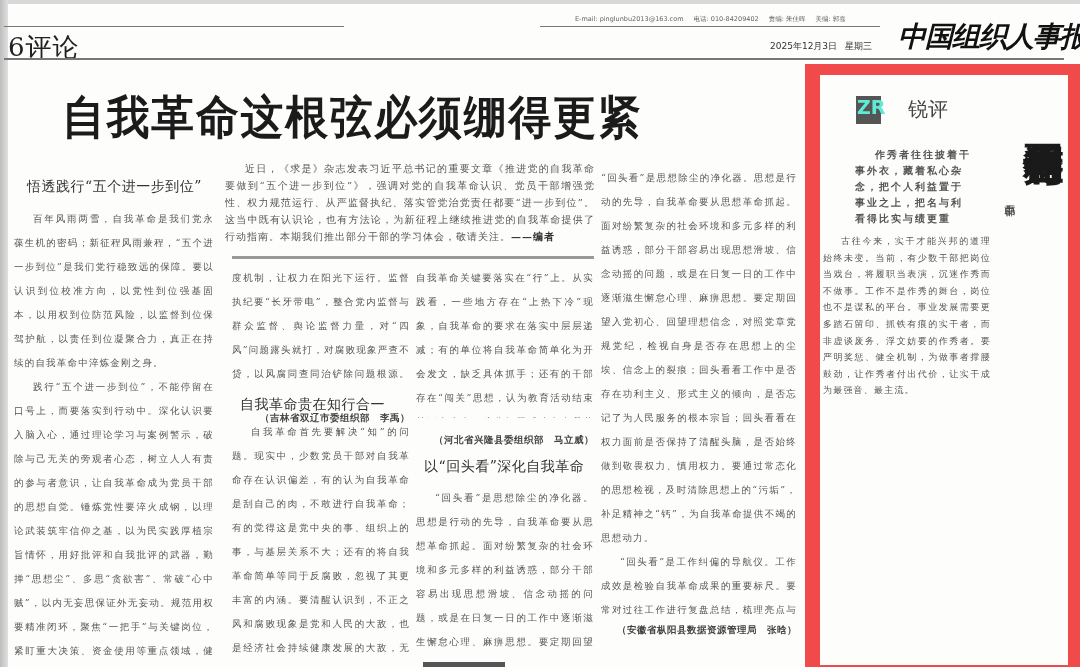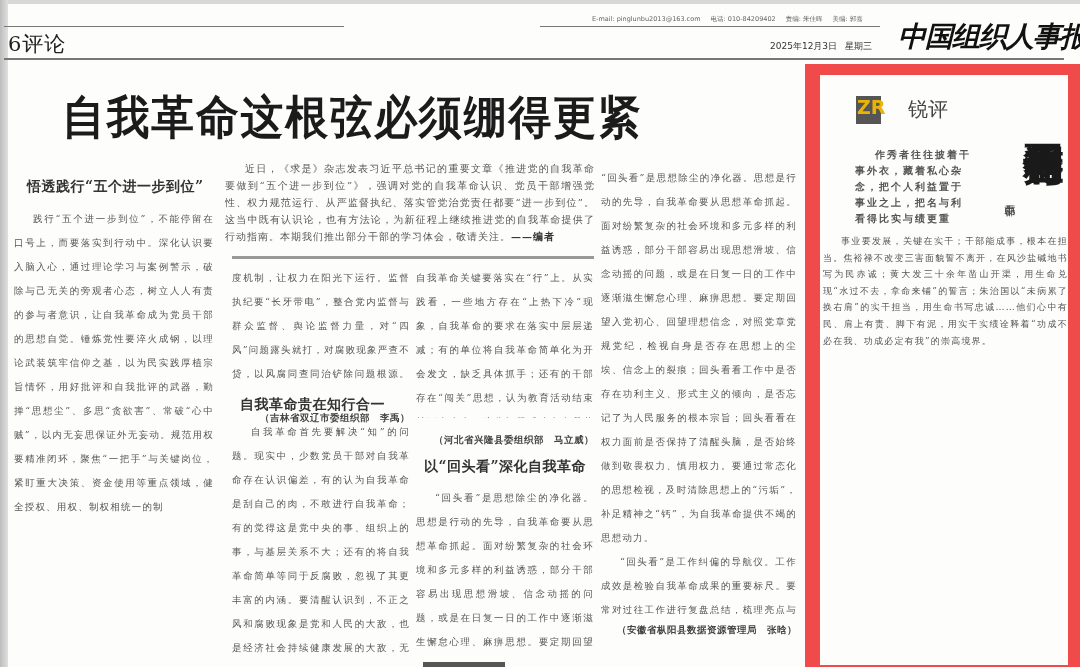--- a/index.html
+++ b/index.html
@@ -4,48 +4,48 @@
 <style>
   * { box-sizing: border-box; margin: 0; padding: 0; }
   html, body { width: 1080px; height: 667px; overflow: hidden; background: #d8d8d8; }
   body { font-family: "DejaVu Serif", serif; color: #2a2a2a; position: relative; }
   .page { position: absolute; left: 8px; top: 4px; width: 1072px; height: 663px; background: #fdfdfb; overflow: hidden; }
   .left-shade { position: absolute; left: 0; top: 0; width: 8px; height: 667px; background: linear-gradient(to right,#bdbdbd,#e0e0e0); }
 
   
   .masthead-rule-top { position: absolute; left: 4px; top: 26px; width: 340px; height: 1px; background: #777; }
   .masthead-rule-top2 { position: absolute; left: 540px; top: 26px; width: 340px; height: 1px; background: #777; }
-  .page-number { position: absolute; left: 8px; top: 30px; font-size: 21px; font-family: "DejaVu Serif", serif; color: #222; letter-spacing: 1px; }
+  .page-number { position: absolute; left: 8px; top: 30px; font-size: 26px; font-family: "DejaVu Serif", serif; color: #222; letter-spacing: 1px; }
   .masthead-rule-bottom { position: absolute; left: 4px; top: 58px; width: 1060px; height: 2px; background: #777; }
-  .contact { position: absolute; left: 592px; top: 15px; font-size: 6.5px; font-family: "DejaVu Sans", sans-serif; color: #666; white-space: nowrap; }
+  .contact { position: absolute; left: 575px; top: 15px; font-size: 6.5px; font-family: "DejaVu Sans", sans-serif; color: #666; white-space: nowrap; }
   .contact span { margin-right: 8px; }
   .date-line { position: absolute; left: 765px; top: 40px; font-size: 9px; font-family: "DejaVu Sans", sans-serif; color: #333; white-space: nowrap; }
   .date-line span { margin-left: 5px; }
   .paper-logo { position: absolute; left: 898px; top: 18px; font-size: 28px; font-weight: bold; font-family: "DejaVu Serif", serif; color: #111; letter-spacing: -1px; white-space: nowrap; font-style: italic; }
 
   
   .headline { position: absolute; left: 62px; top: 87px; font-size: 46px; font-weight: bold; font-family: "DejaVu Sans", sans-serif; color: #1b1b1b; letter-spacing: 2px; white-space: nowrap; transform: scaleX(0.93); transform-origin: left; }
 
   
   .col { position: absolute; font-size: 9.5px; line-height: 24px; color: #555; text-align: justify; text-justify: inter-character; overflow: hidden; letter-spacing: 1.2px; }
   .col p { text-indent: 2em; }
   .col p.noindent { text-indent: 0; }
-  .sub-heading { position: absolute; font-size: 14px; font-weight: bold; color: #333; white-space: nowrap; letter-spacing: 0.5px; }
+  .sub-heading { position: absolute; font-size: 14px; font-weight: normal; color: #333; white-space: nowrap; letter-spacing: 0.5px; }
   .byline { text-align: right; font-weight: bold; color: #444; letter-spacing: 0.5px; text-indent: 0 !important; }
   .rule { position: absolute; height: 3px; background: #999; }
 
   .editor-note { position: absolute; left: 225px; top: 160px; width: 370px; font-size: 10px; line-height: 17px; color: #555; letter-spacing: 1px; text-align: justify; }
   .editor-note p { text-indent: 2em; }
   .editor-note .sign { font-weight: bold; color: #333; }
 
   
   .sidebar-frame { position: absolute; left: 805px; top: 64px; width: 275px; height: 603px; background: #f04a4a; }
   .sidebar-inner { position: absolute; left: 820px; top: 75px; width: 248px; height: 590px; background: #fdfdfb; overflow: hidden; }
   .rp-logo { position: absolute; left: 856px; top: 96px; width: 25px; height: 28px; background: #555; }
-  .rp-logo .z { position: absolute; left: 1px; top: 0; font-size: 19px; font-weight: bold; color: #eab308; font-family: "DejaVu Sans", sans-serif; }
+  .rp-logo .z { position: absolute; left: 1px; top: 0; font-size: 19px; font-weight: bold; color: #5eead4; font-family: "DejaVu Sans", sans-serif; }
   .rp-label { position: absolute; left: 884px; top: 96px; font-size: 20px; color: #444; font-family: "DejaVu Sans", sans-serif; margin-left: 24px; }
   .pullquote { position: absolute; left: 843px; top: 147px; width: 117px; font-size: 10px; line-height: 16px; color: #555; font-weight: bold; letter-spacing: 2px; font-family: "DejaVu Sans", sans-serif; margin-left: 12px; }
   .pullquote p { text-indent: 2em; }
   .side-title { position: absolute; left: 1023px; top: 112px; width: 44px; font-size: 40px; line-height: 46px; font-weight: bold; color: #1a1a1a; writing-mode: vertical-rl; font-family: "DejaVu Serif", serif; }
   .side-author { position: absolute; left: 1003px; top: 196px; font-size: 11px; line-height: 13px; color: #444; writing-mode: vertical-rl; font-family: "DejaVu Sans", sans-serif; }
   .side-body { position: absolute; left: 823px; top: 233px; width: 245px; font-size: 9px; line-height: 16.6px; color: #555; letter-spacing: 1.2px; text-align: justify; overflow: hidden; height: 430px; }
   .side-body p { text-indent: 2em; }
   .side-body .narrow { width: 160px; }
 
   .bottom-bar { position: absolute; left: 423px; top: 662px; width: 82px; height: 5px; background: #555; }
@@ -69,20 +69,21 @@
   <span>2025年12月3日</span>
   <span>星期三</span>
 </div>
 <div class="paper-logo">中国组织人事报</div>
 <div class="masthead-rule-bottom"></div>
 
 <div class="headline">自我革命这根弦必须绷得更紧</div>
 
 <div class="sub-heading" style="left:27px;top:178px;">悟透践行“五个进一步到位”</div>
 <div class="col" style="left:14px;top:207px;width:200px;height:460px;">
+  <p>百年风雨两雪，自我革命是我们党永葆生机的密码；新征程风雨兼程，“五个进一步到位”是我们党行稳致远的保障。要以认识到位校准方向，以党性到位强基固本，以用权到位防范风险，以监督到位保驾护航，以责任到位凝聚合力，真正在持续的自我革命中淬炼金刚之身。</p>
   <p>践行“五个进一步到位”，不能停留在口号上，而要落实到行动中。深化认识要入脑入心，通过理论学习与案例警示，破除与己无关的旁观者心态，树立人人有责的参与者意识，让自我革命成为党员干部的思想自觉。锤炼党性要淬火成钢，以理论武装筑牢信仰之基，以为民实践厚植宗旨情怀，用好批评和自我批评的武器，勤掸“思想尘”、多思“贪欲害”、常破“心中贼”，以内无妄思保证外无妄动。规范用权要精准闭环，聚焦“一把手”与关键岗位，紧盯重大决策、资金使用等重点领域，健全授权、用权、制权相统一的制</p>
 </div>
 
 <div class="editor-note">
   <p><span>近日，《求是》杂志发表习近平总书记的重要文章《推进党的自我革命要做到“五个进一步到位”》，强调对党的自我革命认识、党员干部增强党性、权力规范运行、从严监督执纪、落实管党治党责任都要“进一步到位”。这当中既有认识论，也有方法论，为新征程上继续推进党的自我革命提供了行动指南。本期我们推出部分干部的学习体会，敬请关注。</span><span class="sign">——编者</span></p>
 </div>
 <div class="rule" style="left:232px;top:256px;width:362px;"></div>
 
 <div class="col" style="left:232px;top:266px;width:178px;height:120px;">
   <p class="noindent">度机制，让权力在阳光下运行。监督执纪要“长牙带电”，整合党内监督与群众监督、舆论监督力量，对“四风”问题露头就打，对腐败现象严查不贷，以风腐同查同治铲除问题根源。压实责任要环环相扣，明确主体责任、监督责任与“一岗双责”，形成失责必问、问责必严的鲜明导向，让管党治党的责任链条无缝衔接。</p>
@@ -117,15 +118,17 @@
 <div class="rp-logo">
     <span class="z">ZR</span>
   </div>
 <div class="rp-label">锐评</div>
 <div class="pullquote">
   <p>作秀者往往披着干事外衣，藏着私心杂念，把个人利益置于事业之上，把名与利看得比实与绩更重</p>
 </div>
 <div class="side-title">不让作秀者得利</div>
 <div class="side-author">郭中磊</div>
 <div class="side-body">
-  <p>事业要发展，关键在实干；干部能成事，根本在担当。焦裕禄不改变三害面貌誓不离开，在风沙盐碱地书写为民赤诚；黄大发三十余年凿山开渠，用生命兑现“水过不去，拿命来铺”的誓言；朱治国以“未病累了换右肩”的实干担当，用生命书写忠诚……他们心中有民、肩上有责、脚下有泥，用实干实绩诠释着“功成不必在我、功成必定有我”的崇高境界。</p>
+  <div class="narrow" style="width:168px;">
+    <p>古往今来，实干才能兴邦的道理始终未变。当前，有少数干部把岗位当戏台，将履职当表演，沉迷作秀而不做事。工作不是作秀的舞台，岗位也不是谋私的平台。事业发展需要更多踏石留印、抓铁有痕的实干者，而非虚谈废务、浮文妨要的作秀者。要严明奖惩、健全机制，为做事者撑腰鼓劲，让作秀者付出代价，让实干成为最强音、最主流。</p>
+  </div>
 
 </div>
 
 </body></html>

